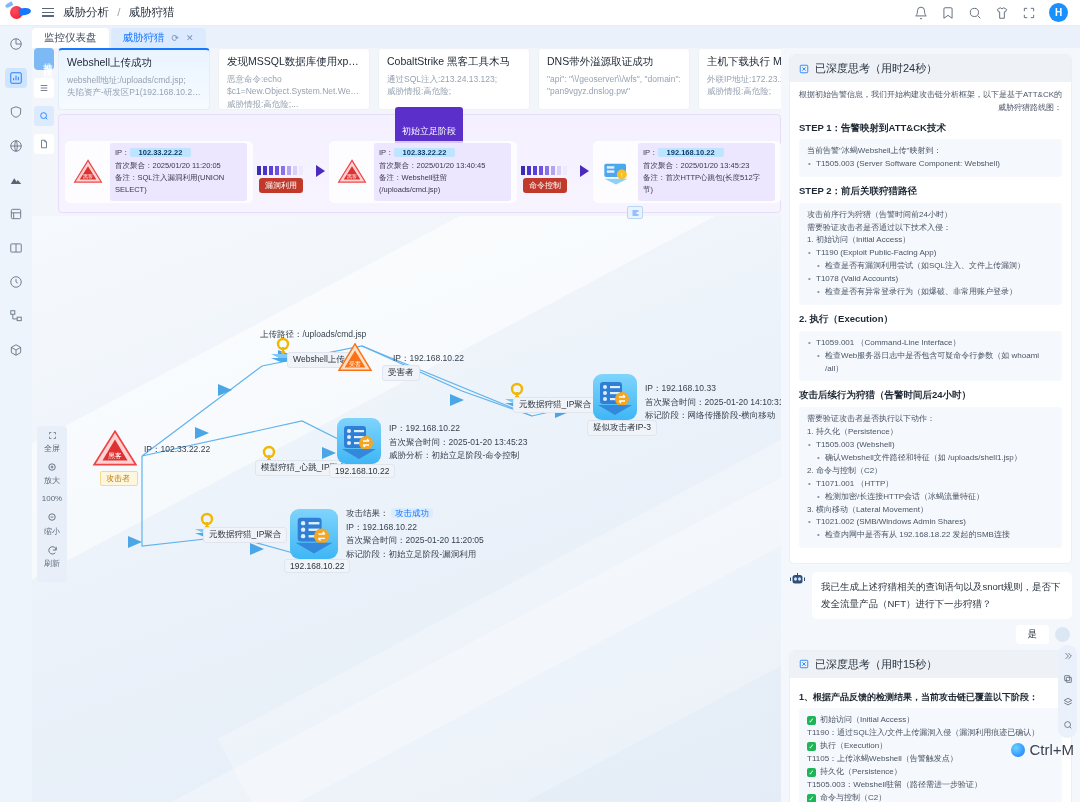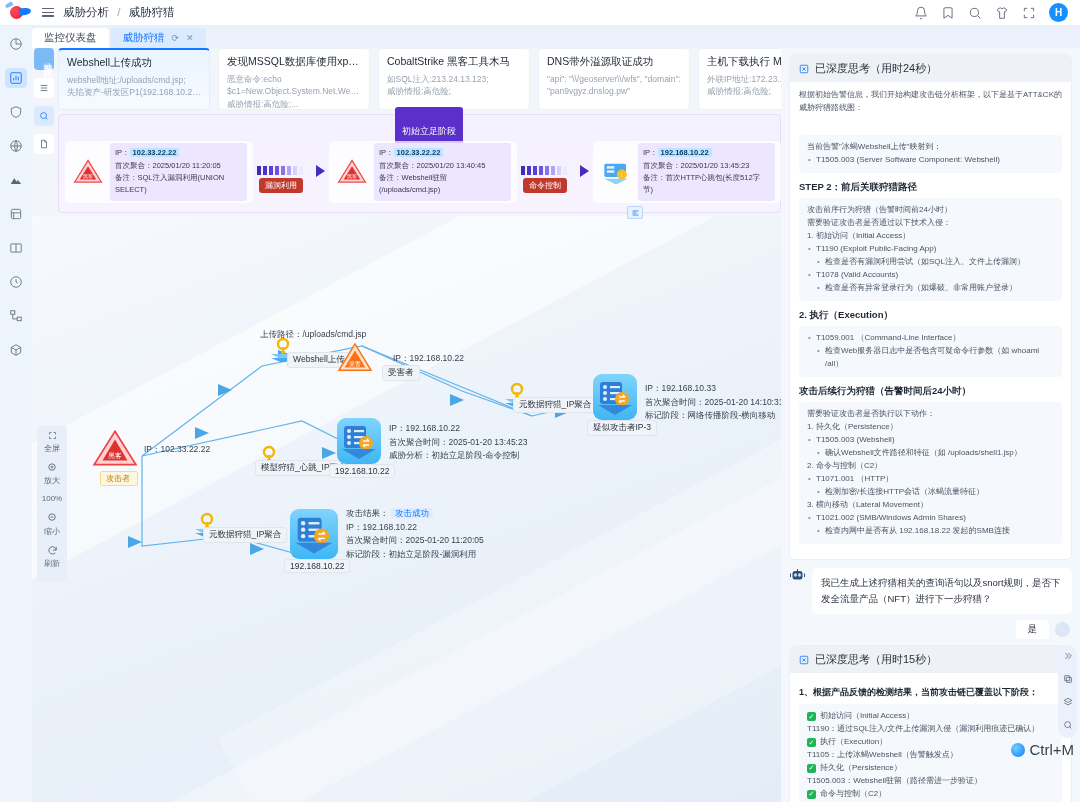--- a/index.html
+++ b/index.html
@@ -73,21 +73,21 @@
      background:linear-gradient(180deg,#f4f0ff,#f7f4ff); border:1px solid #e6ddfb;
      border-radius:4px; z-index:20; }
   .stagebadge { position:absolute; left:336px; top:-8px; background:#5b2fc9; color:#fff;
      font-size:9px; padding:18px 7px; border-radius:3px; }
   .chainrow { position:absolute; left:6px; top:26px; display:flex; align-items:center; }
   .cnode { width:188px; height:62px; background:rgba(255,255,255,.75); border-radius:5px;
      display:flex; align-items:center; padding:0 6px; gap:5px; }
   .cico { width:34px; height:30px; flex:0 0 34px; }
   .cinfo { background:#ece6ff; border-radius:3px; padding:4px 5px; font-size:7.5px;
      line-height:1.65; color:#3b3550; flex:1; }
-  .ipchip { background:#bfe4ff; border-radius:2px; padding:0 3px; font-weight:bold; color:#0b3d6b;
+  .ipchip { background:#bfe4ff; border-radius:2px; padding:0 9px; font-weight:bold; color:#0b3d6b;
      font-size:7.5px; }
   .conn { width:76px; position:relative; height:40px; }
   .dots { position:absolute; left:4px; top:14px; display:flex; gap:2px; }
   .dots i { width:4px; height:9px; display:block; }
   .arw { position:absolute; right:4px; top:13px; width:0;height:0;
      border-left:9px solid #4b2bbd; border-top:6px solid transparent; border-bottom:6px solid transparent;}
   .clabel { position:absolute; left:6px; top:26px; background:#c0392b; color:#fff; font-size:8px;
      padding:2px 6px; border-radius:3px; }
   .listbtn { position:absolute; right:137px; bottom:-7px; width:16px; height:13px; background:#e9f2ff;
      border:1px solid #b9d6f5; border-radius:2px; display:flex; align-items:center; justify-content:center;}
@@ -111,21 +111,21 @@
   .tagbox { background:#fff6e0; border:1px solid #f5d98e; color:#b97a06; font-size:8px;
      padding:1px 5px; border-radius:2px; }
 
   
   .ai { position:absolute; left:781px; top:48px; width:299px; height:754px;
      background:#f4f8fd; overflow:hidden; z-index:25; }
   .think { margin:6px 8px 0 8px; background:#fff; border-radius:5px; border:1px solid #eaf0f7; }
   .thead { background:#eef2f7; border-radius:5px 5px 0 0; padding:6px 9px; font-size:11px;
      color:#2b3440; display:flex; align-items:center; gap:6px; }
   .tbody { padding:7px 9px 9px 9px; font-size:8px; line-height:1.62; color:#4a5565; }
-  .tbody p { margin-bottom:20px; }
+  .tbody p { margin-bottom:5px;text-align:right; }
   .steph { font-size:9.5px; font-weight:bold; color:#1d2733; margin:5px 0 4px; }
   .tcard { background:#f5f8fc; border-radius:4px; padding:6px 8px; margin-bottom:6px; }
   .tcard ul { list-style:none; }
   .tcard li { position:relative; padding-left:9px; }
   .tcard li:before { content:"•"; position:absolute; left:1px; color:#8a95a5; }
   .tcard li.l2 { padding-left:18px; }
   .tcard li.l2:before { left:10px; }
   .tcard li.plain { padding-left:0; } .tcard li.plain:before{content:""}
   .chkline { display:flex; align-items:center; gap:4px; }
   .chk { width:9px; height:9px; background:#1fb457; border-radius:2px; color:#fff; font-size:7px;
@@ -290,21 +290,21 @@
       <div class="cd">失陷资产-研发区P1(192.168.10.22);</div>
     </div>
     <div class="card">
       <div class="ct">发现MSSQL数据库使用xp_cmdshell...</div>
       <div class="cd">恶意命令:echo</div>
       <div class="cd">$c1=New.Object.System.Net.WebClient...;</div>
       <div class="cd">威胁情报:高危险;...</div>
     </div>
     <div class="card">
       <div class="ct">CobaltStrike 黑客工具木马</div>
-      <div class="cd">如SQL注入:213.24.13.123;</div>
+      <div class="cd">通过SQL注入:213.24.13.123;</div>
       <div class="cd">威胁情报:高危险;</div>
     </div>
     <div class="card">
       <div class="ct">DNS带外溢源取证成功</div>
       <div class="cd">"api": "\\/geoserver\\/wfs", "domain":</div>
       <div class="cd">"pan9vgyz.dnslog.pw"</div>
     </div>
     <div class="card">
       <div class="ct">主机下载执行 Meterpreter 木马</div>
       <div class="cd">外联IP地址:172.23.10.35;</div>
@@ -586,20 +586,21 @@
     <div class="think">
       <div class="thead">
         <svg width="10" height="10" viewBox="0 0 24 24" fill="none" stroke="#1677ff" stroke-width="2">
             <rect x="3" y="3" width="18" height="18" rx="2"></rect>
             <path d="M8 8l8 8M16 8l-8 8"></path>
           </svg>
         <span>已深度思考（用时24秒）</span>
       </div>
       <div class="tbody">
         <p>根据初始告警信息，我们开始构建攻击链分析框架，以下是基于ATT&amp;CK的威胁狩猎路线图：</p>
+        <div class="steph">STEP 1：告警映射到ATT&amp;CK技术</div>
         <div class="tcard">
           <ul>
             <li class="plain">当前告警"冰蝎Webshell上传"映射到：</li>
             <li>T1505.003 (Server Software Component: Webshell)</li>
           </ul>
         </div>
         <div class="steph">STEP 2：前后关联狩猎路径</div>
         <div class="tcard">
           <ul>
             <li class="plain">攻击前序行为狩猎（告警时间前24小时）</li>

